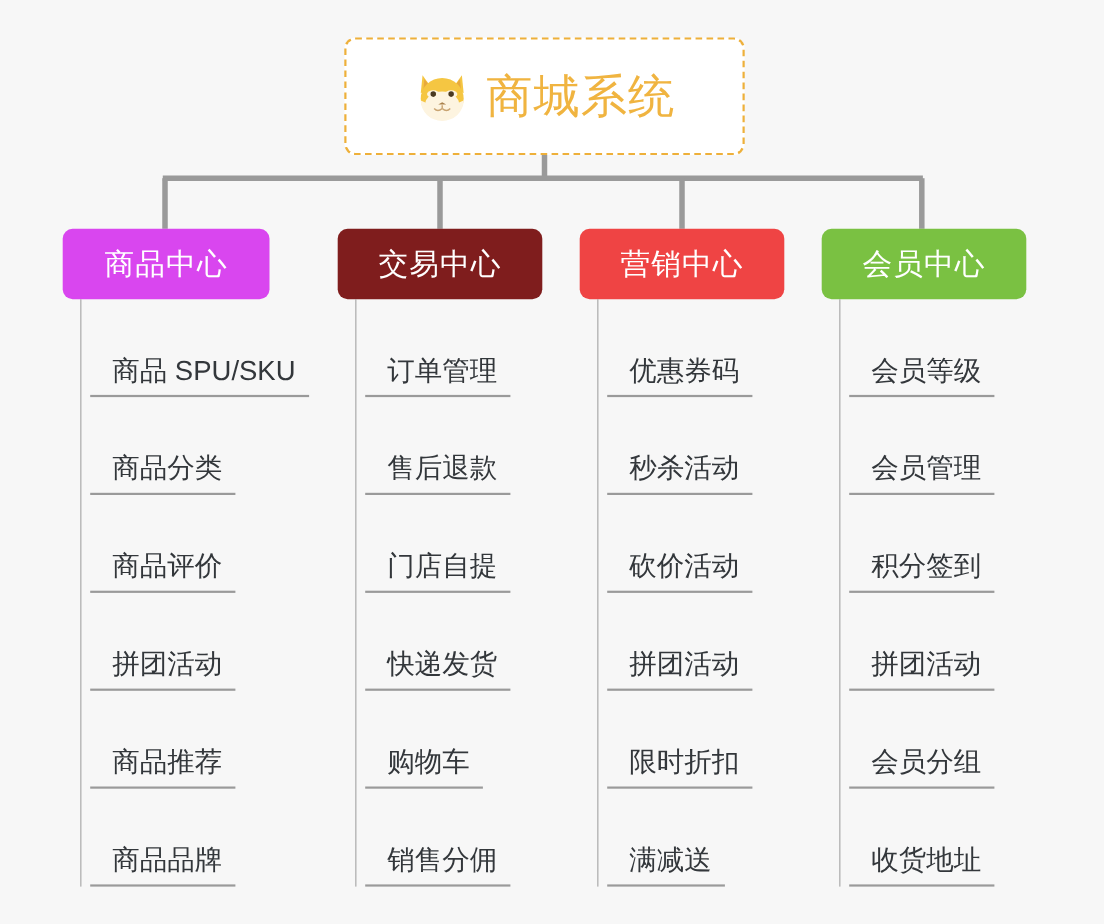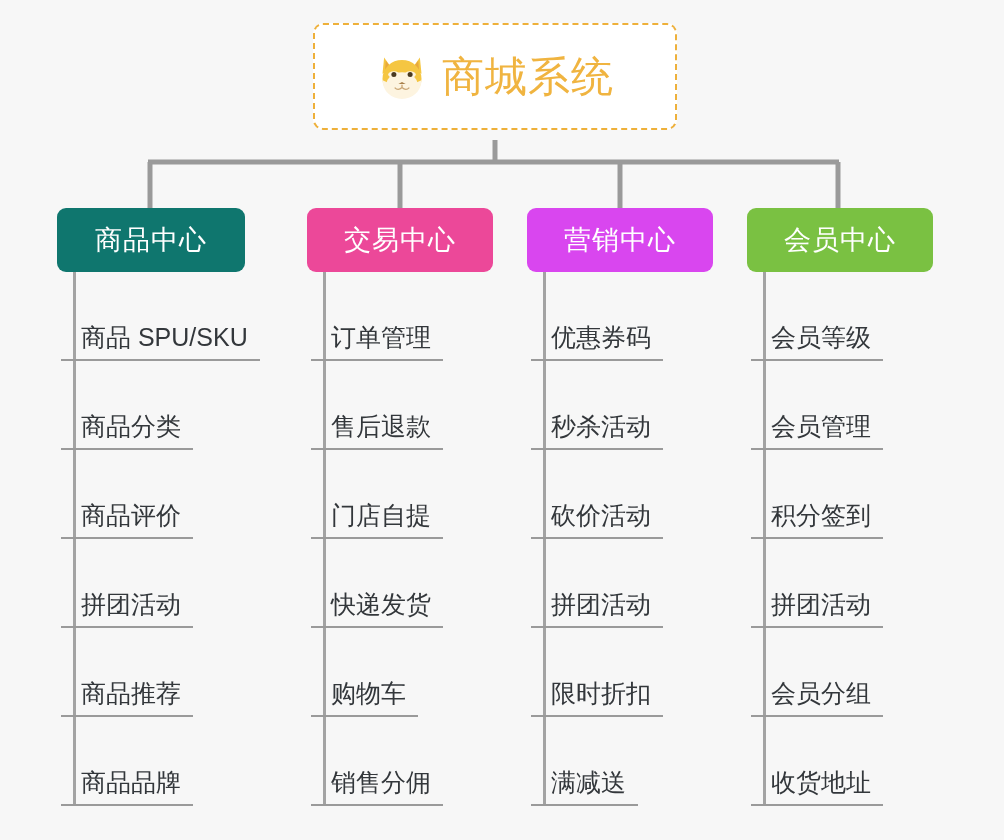--- a/index.html
+++ b/index.html
@@ -19,21 +19,21 @@
     position: absolute;
     left: 0; top: 0;
     width: 1004px;
     height: 840px;
   }
 
   
   .root-node {
     position: absolute;
     left: 313px;
-    top: 23px;
+    top: 34px;
     width: 364px;
     height: 107px;
     box-sizing: border-box;
     background: #ffffff;
     border: 2px dashed #eeb03a;
     border-radius: 10px;
     display: flex;
     align-items: center;
     justify-content: center;
     gap: 14px;
@@ -74,22 +74,22 @@
     justify-content: center;
     color: #ffffff;
     font-size: 27px;
     letter-spacing: 1px;
     box-sizing: border-box;
     user-select: none;
   }
   .branch-body {
     position: relative;
     margin-top: 0;
-    padding-left: 1px;
-    border-left: 3px solid #a3a3a3;
+    padding-left: 24px;
+    border-left: 1px solid #a3a3a3;
     margin-left: 16px;
   }
   .leaf {
     position: relative;
     height: 89px;
     box-sizing: border-box;
     display: flex;
     align-items: flex-end;
     margin-left: -16px;
     padding-left: 16px;
@@ -146,21 +146,21 @@
       <ellipse cx="42" cy="29" rx="3.1" ry="3.1" fill="#4a3a22"></ellipse>
       <path d="M32 38 l-4.5 2.6 h9 Z" fill="#a9804a"></path>
       <path d="M32 41.5 v3.5" stroke="#c9a472" stroke-width="1.6" fill="none"></path>
       <path d="M32 45 q-5 4.5 -9 0" stroke="#c9a472" stroke-width="1.6" fill="none"></path>
       <path d="M32 45 q5 4.5 9 0" stroke="#c9a472" stroke-width="1.6" fill="none"></path>
     </svg>
     <span class="root-title">商城系统</span>
   </div>
 
   <div class="branch branch-1">
-    <div class="branch-head" style="background:#0f766e;font-family:Liberation Serif, serif;">
+    <div class="branch-head" style="background:#d946ef;font-family:Liberation Serif, serif;">
       <span>商品中心</span>
     </div>
     <div class="branch-body">
       <div class="leaf">
         <span class="leaf-label">商品 SPU/SKU</span>
       </div>
       <div class="leaf">
         <span class="leaf-label">商品分类</span>
       </div>
       <div class="leaf">
@@ -172,21 +172,21 @@
       <div class="leaf">
         <span class="leaf-label">商品推荐</span>
       </div>
       <div class="leaf">
         <span class="leaf-label">商品品牌</span>
       </div>
     </div>
   </div>
 
   <div class="branch branch-2">
-    <div class="branch-head" style="background:#ec4899;">
+    <div class="branch-head" style="background:#7f1d1d;">
       <span>交易中心</span>
     </div>
     <div class="branch-body">
       <div class="leaf">
         <span class="leaf-label">订单管理</span>
       </div>
       <div class="leaf">
         <span class="leaf-label">售后退款</span>
       </div>
       <div class="leaf">
@@ -198,21 +198,21 @@
       <div class="leaf">
         <span class="leaf-label">购物车</span>
       </div>
       <div class="leaf">
         <span class="leaf-label">销售分佣</span>
       </div>
     </div>
   </div>
 
   <div class="branch branch-3">
-    <div class="branch-head" style="background:#d946ef;">
+    <div class="branch-head" style="background:#ef4444;">
       <span>营销中心</span>
     </div>
     <div class="branch-body">
       <div class="leaf">
         <span class="leaf-label">优惠券码</span>
       </div>
       <div class="leaf">
         <span class="leaf-label">秒杀活动</span>
       </div>
       <div class="leaf">

